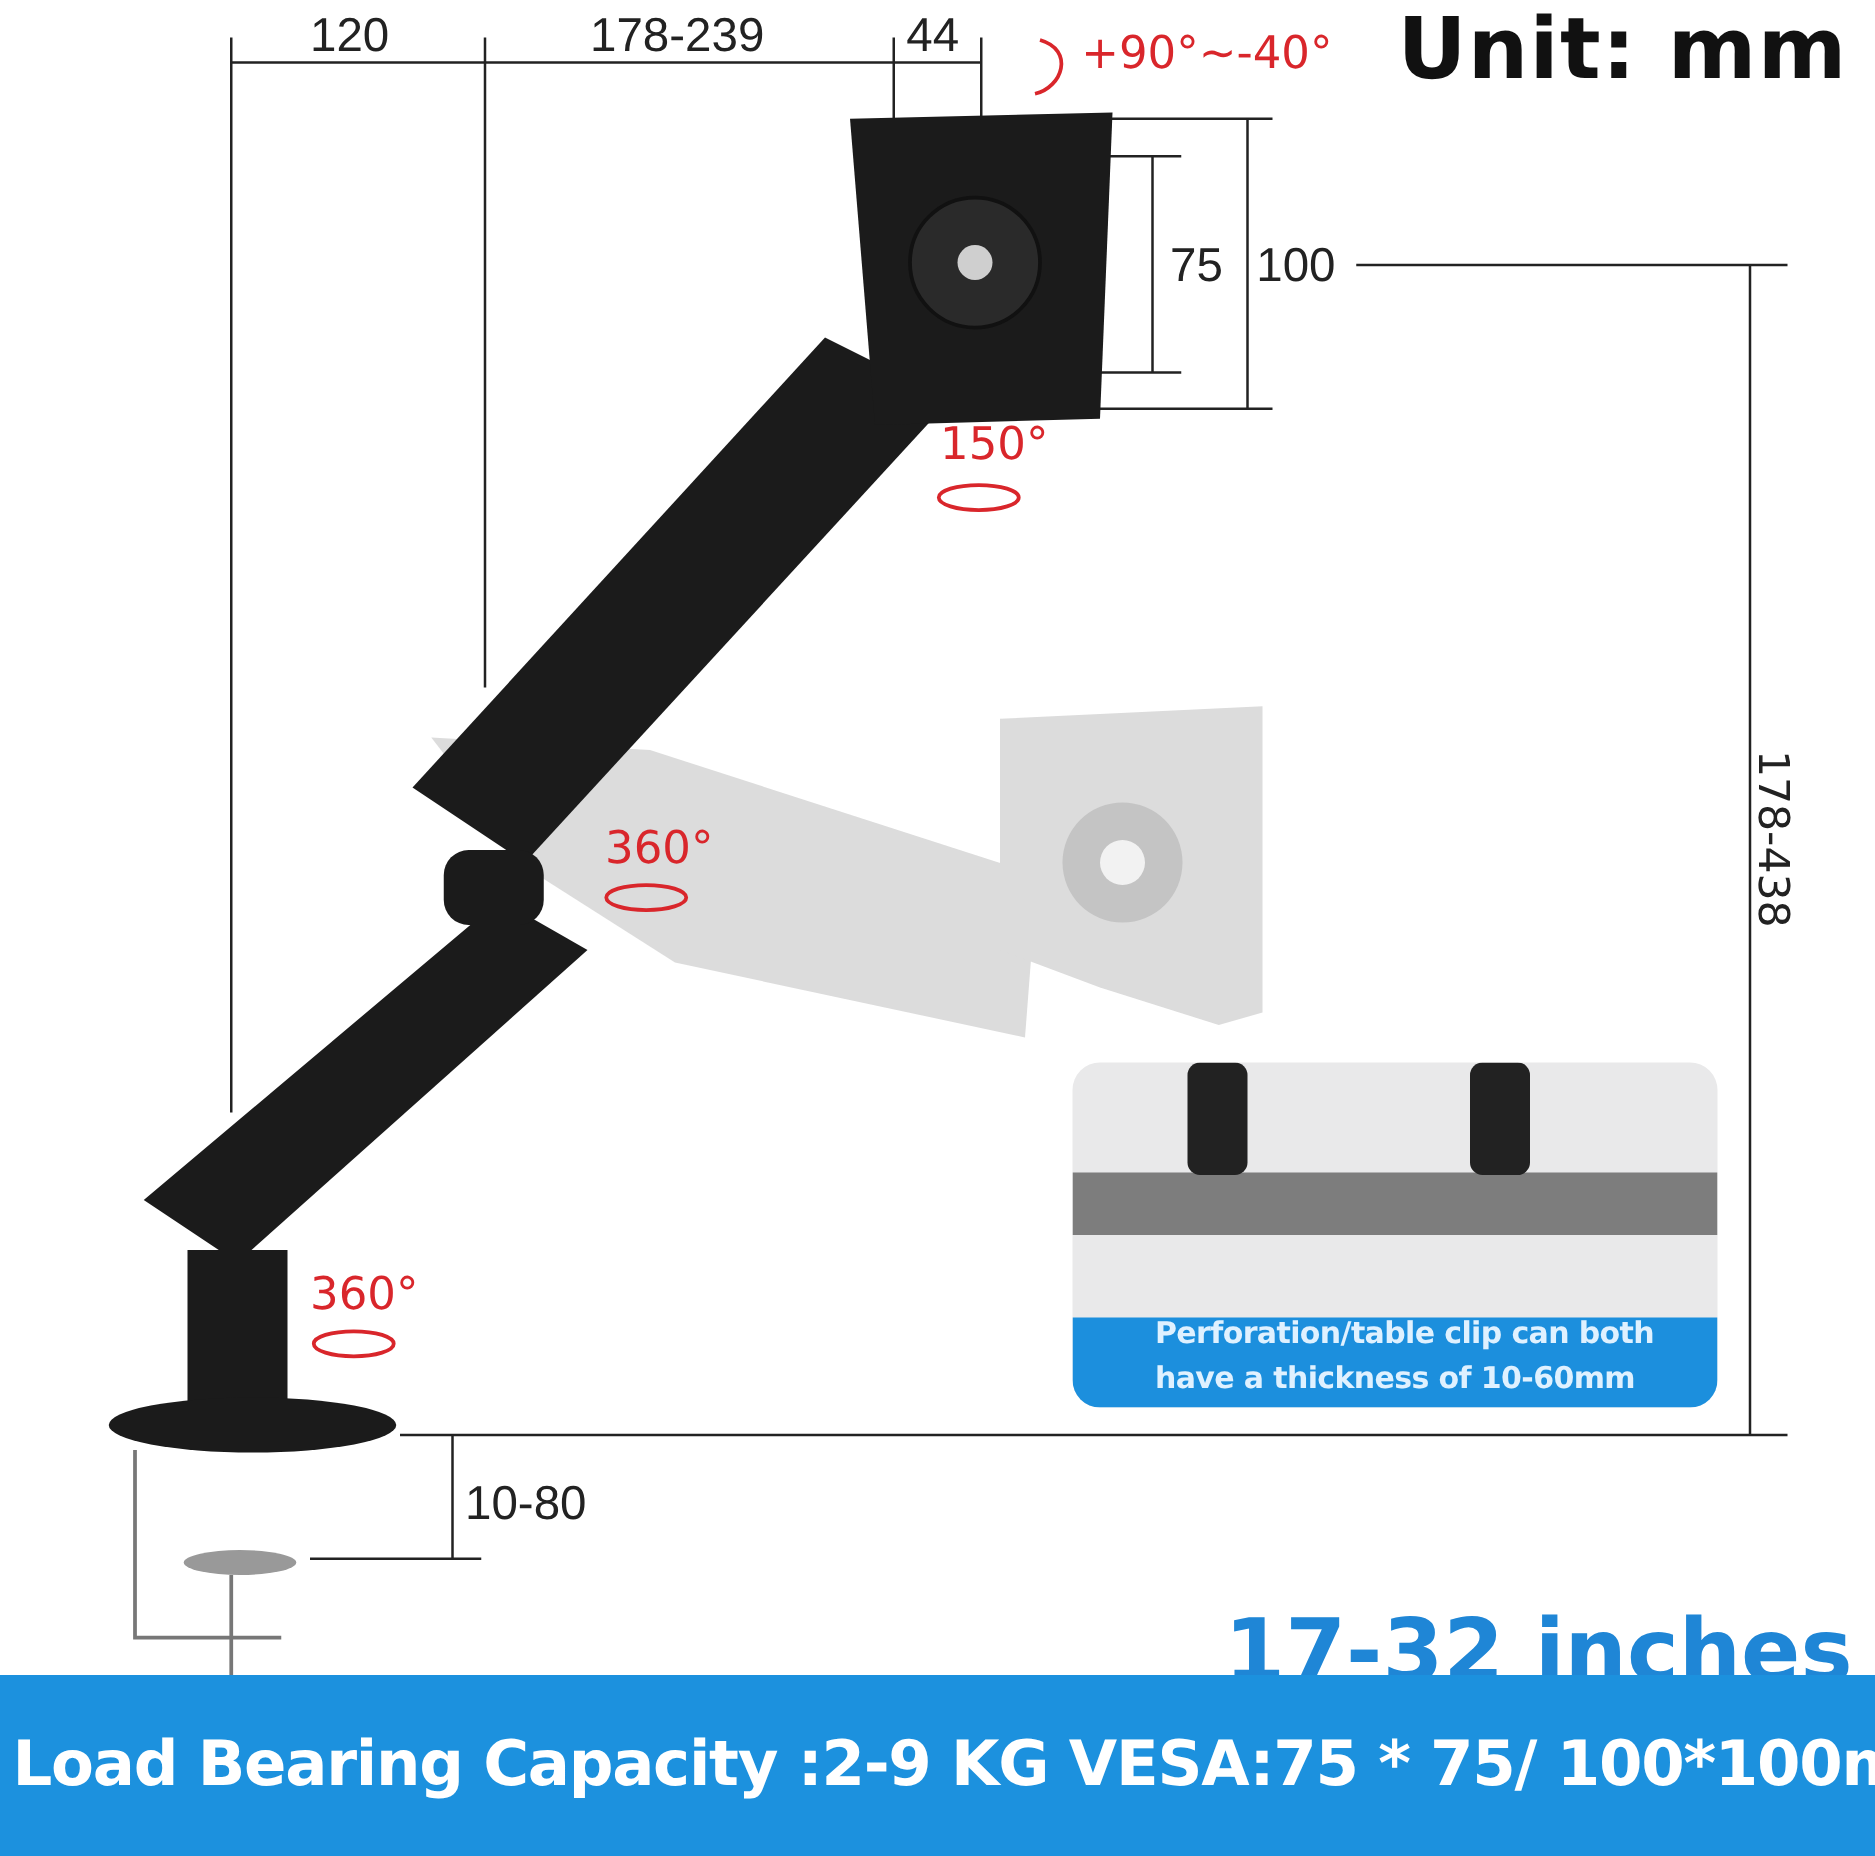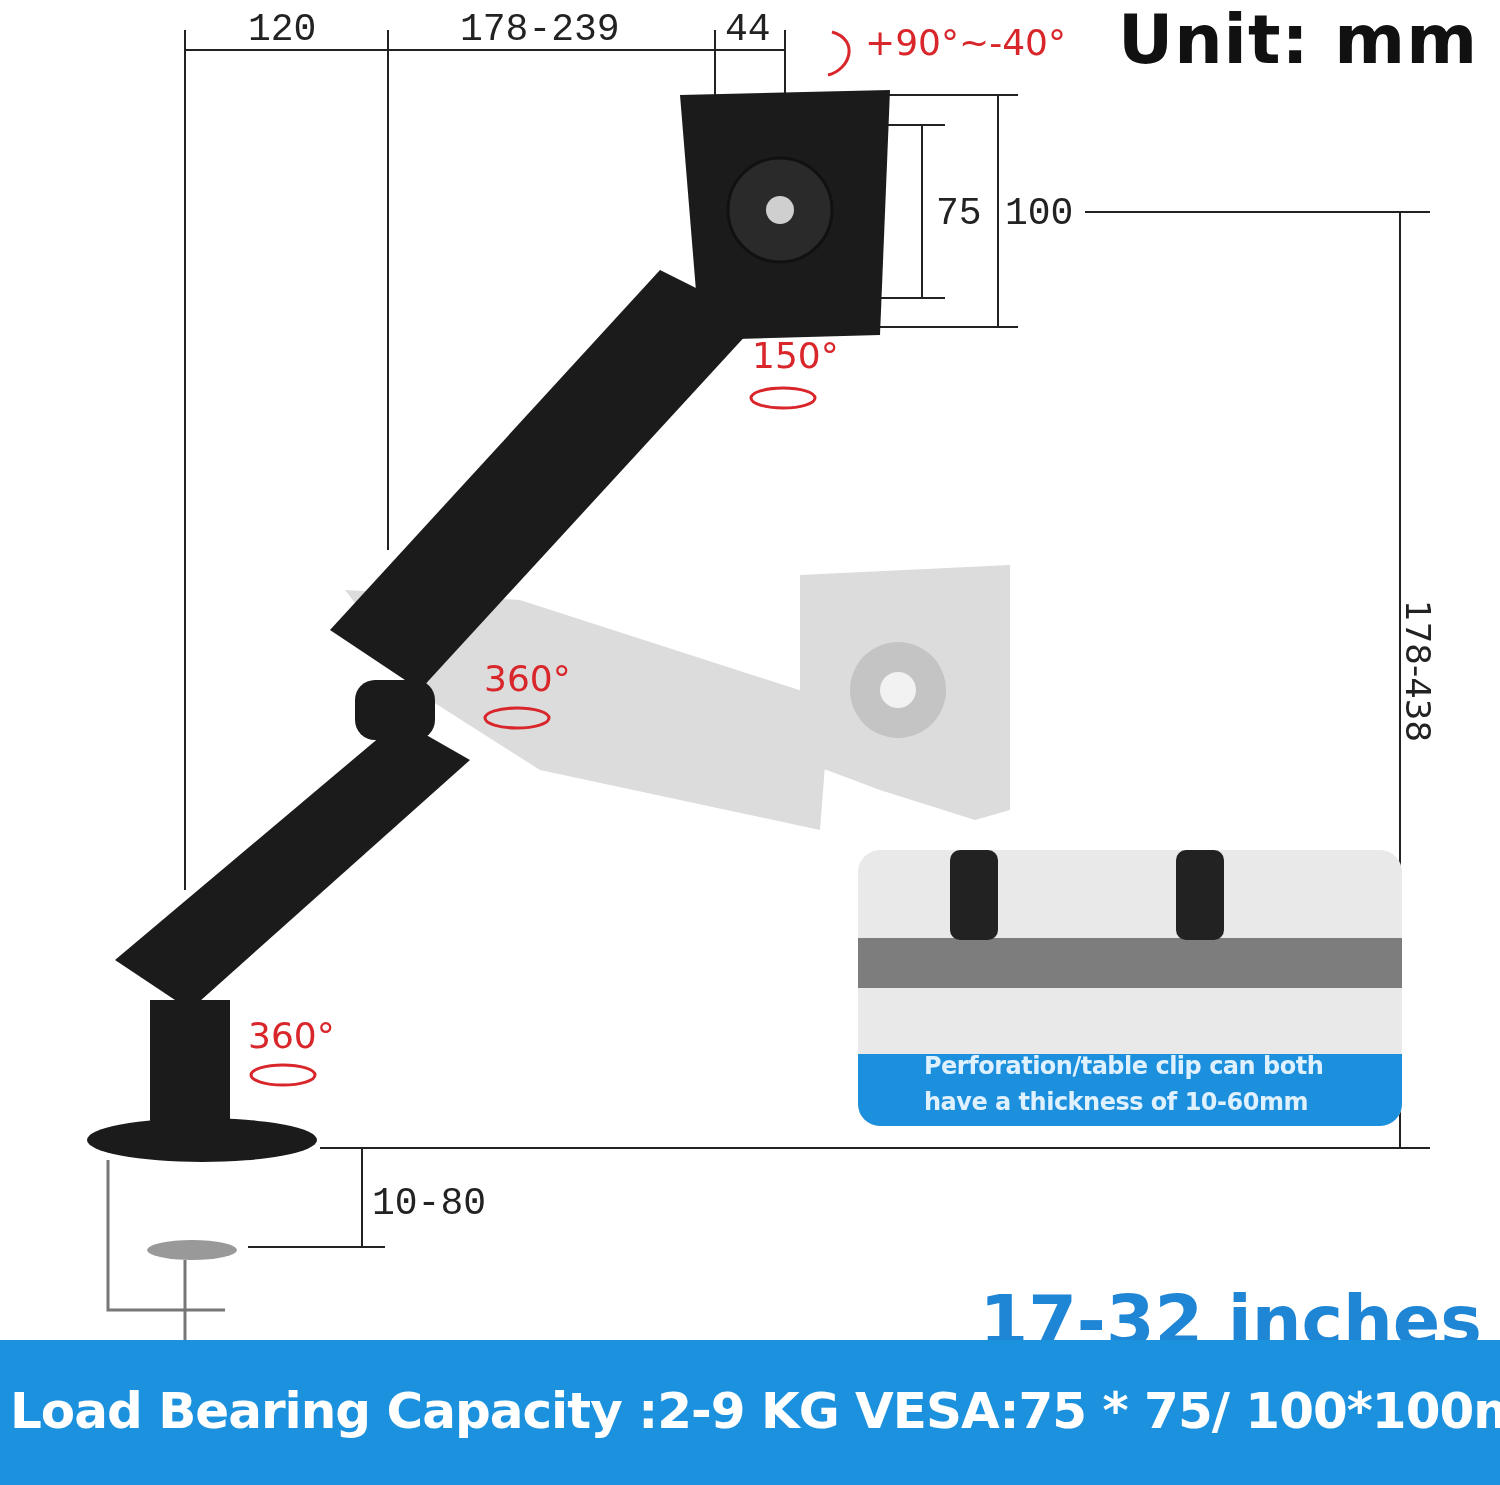--- a/index.html
+++ b/index.html
@@ -1,25 +1,25 @@
 <!DOCTYPE html>
 <html><head>
 <meta charset="utf-8">
 <style>
   html, body { margin:0; padding:0; }
   body { width:1500px; height:1485px; background:#ffffff; position:relative; overflow:hidden;
          font-family:"DejaVu Sans", sans-serif; }
   .abs { position:absolute; }
-  .dim { color:#222; font-size:38px; font-family:Liberation Mono, monospace; }
+  .dim { color:#222; font-size:38px; font-family:Liberation Sans, sans-serif; }
   .red { color:#d9262b; font-size:36px; }
   .unit { right:22px; top:0px; font-size:68px; font-weight:bold; color:#111; letter-spacing:1px;margin-left:44px; }
   .inches { right:18px; top:1250px; font-size:70px; font-weight:bold; color:#1f86d6;margin-top:30px; }
   .banner { left:0; top:1340px; width:1500px; height:145px; background:#1c91de; }
   .banner-text { left:10px; top:1382px; font-size:50px; font-weight:bold; color:#fff; white-space:nowrap; letter-spacing:-1px; }
-  .inset { left:858px; top:850px; width:516px; height:276px; border-radius:22px; overflow:hidden; background:#e9e9ea;padding-left:28px; }
+  .inset { left:858px; top:850px; width:516px; height:276px; border-radius:22px; overflow:hidden; background:#e9e9ea; }
   .inset-bar { position:absolute; left:0; bottom:0; width:100%; height:72px; background:#1c8fdd; }
   .inset-text { position:absolute; left:66px; bottom:6px; color:#dff1ff; font-size:24px; font-weight:bold; line-height:36px; letter-spacing:-0.5px; }
   .vert { left:1398px; top:600px; font-size:34px; color:#222; writing-mode:vertical-rl; }
 </style>
 </head>
 <body>
 
 <svg class="abs" style="left:0;top:0" width="1500" height="1340" viewBox="0 0 1500 1340">
   <g stroke="#222" stroke-width="2" fill="none">
 
@@ -70,21 +70,21 @@
 
   <g stroke="#d9262b" stroke-width="3" fill="none">
     <path d="M832 32 C860 40 850 70 828 75"></path>
     <ellipse cx="783" cy="398" rx="32" ry="10"></ellipse>
     <ellipse cx="517" cy="718" rx="32" ry="10"></ellipse>
     <ellipse cx="283" cy="1075" rx="32" ry="10"></ellipse>
   </g>
 </svg>
 
 <div class="abs dim" style="left:248px;top:8px">120</div>
-<div class="abs dim" style="left:460px;top:8px">178-239</div>
+<div class="abs dim" style="left:472px;top:8px">178-239</div>
 <div class="abs dim" style="left:725px;top:8px">44</div>
 <div class="abs red" style="left:865px;top:22px">+90°~-40°</div>
 <div class="abs unit">Unit: mm</div>
 <div class="abs dim" style="left:936px;top:192px">75</div>
 <div class="abs dim" style="left:1005px;top:192px">100</div>
 <div class="abs red" style="left:752px;top:335px">150°</div>
 <div class="abs red" style="left:484px;top:658px">360°</div>
 <div class="abs red" style="left:248px;top:1015px">360°</div>
 <div class="abs vert">178-438</div>
 <div class="abs dim" style="left:372px;top:1182px">10-80</div>

